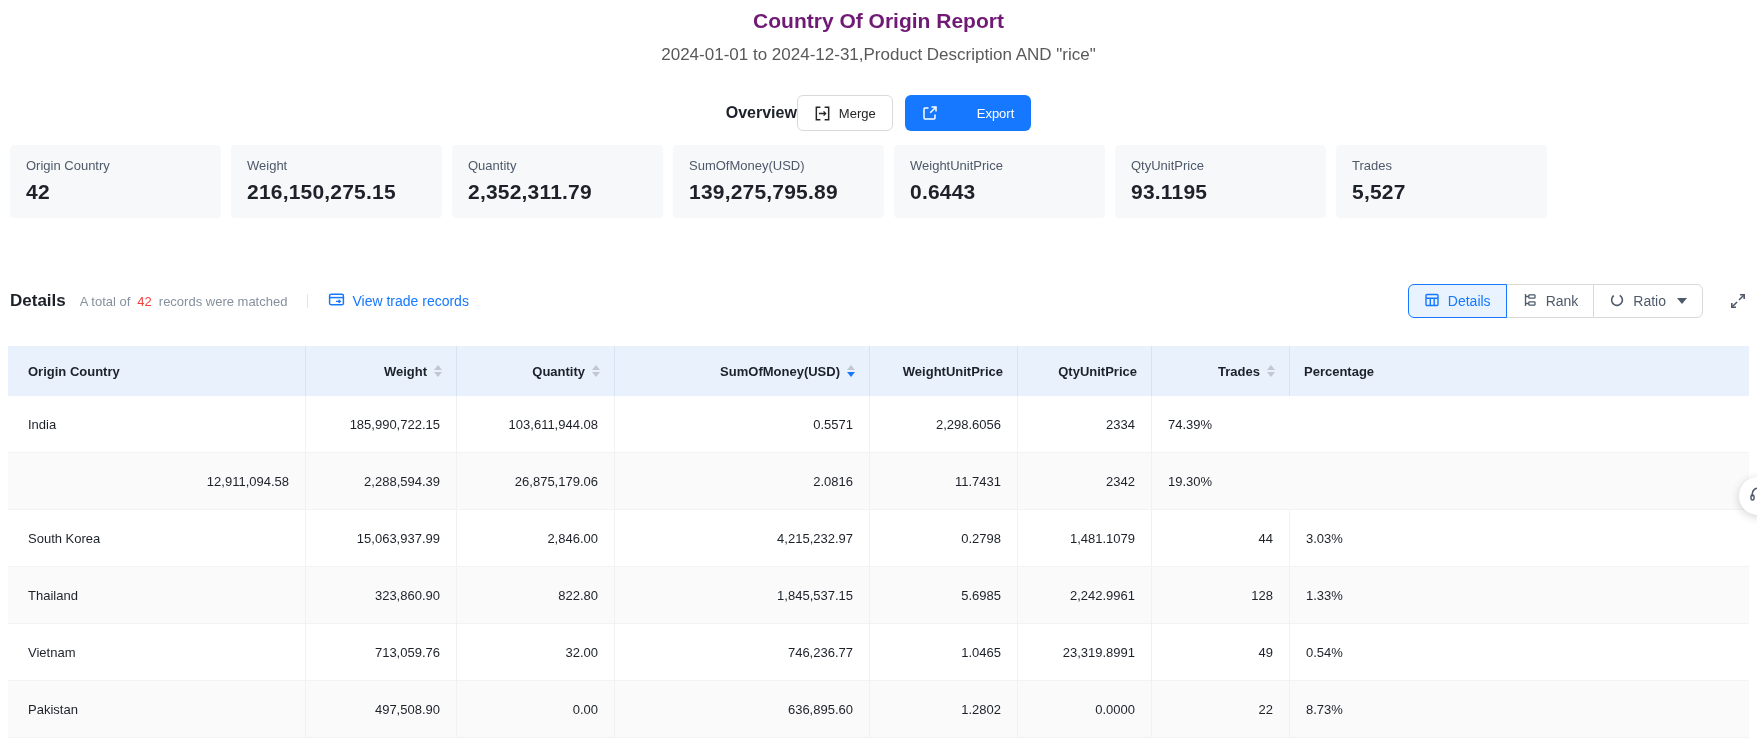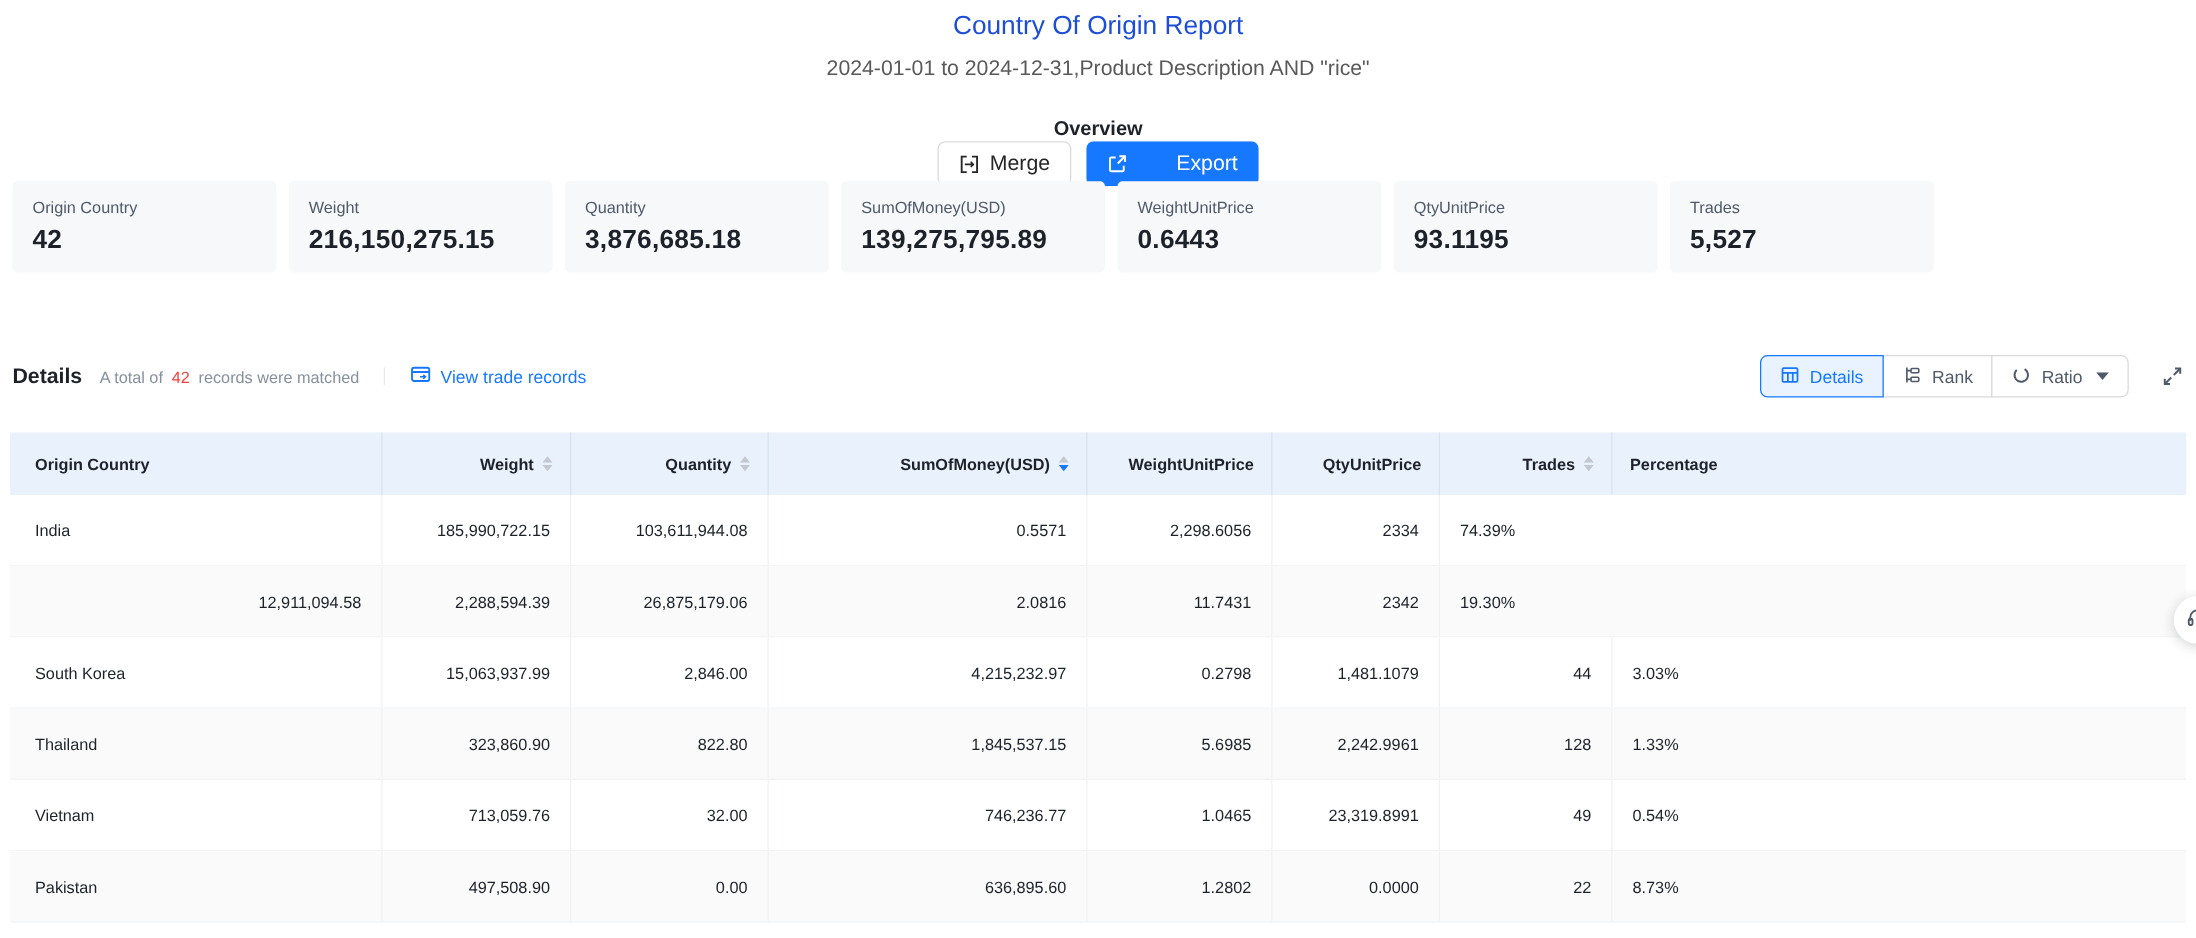--- a/index.html
+++ b/index.html
@@ -1,26 +1,26 @@
 <!DOCTYPE html>
 <html style="--accent: #1678ff; --count-red: #f53f3f; --header-bg: #e9f1fc; --card-bg: #f7f8fa; --stripe-bg: #fafafa;"><head>
 <meta charset="utf-8">
 <style>
   html,body{margin:0;padding:0;background:#fff;}
   body{font-family:"Liberation Sans","DejaVu Sans",sans-serif;}
   .page{width:1757px;height:750px;position:relative;overflow:hidden;background:#fff;}
 
-  .page-title{padding-top:9px;text-align:center;font-size:21px;font-weight:400;color:#1d4ed8;}
+  .page-title{padding-top:9px;text-align:center;font-size:21px;font-weight:700;color:#701a75;}
   .page-subtitle{margin-top:12px;text-align:center;font-size:17px;color:#595959;}
 
-  .overview-row{margin:30px 10px 0;display:flex;justify-content:space-between;align-items:center;height:36px;flex-direction:column;}
+  .overview-row{margin:30px 10px 0;display:flex;justify-content:center;align-items:center;height:36px;}
   .overview-heading{font-size:16px;font-weight:bold;color:#1d2129;}
   .overview-actions{display:flex;gap:12px;}
   .btn{display:inline-flex;align-items:center;gap:8px;height:36px;padding:0 16px;border-radius:6px;
-       font-size:17px;cursor:pointer;border:1px solid transparent;background:#fff;font-family:inherit;}
+       font-size:13px;cursor:pointer;border:1px solid transparent;background:#fff;font-family:inherit;}
   .btn.merge{border-color:#d9d9d9;color:#262626;}
   .btn.export{background:var(--accent,#1678ff);color:#fff;gap:39px;}
   .btn .icon{display:inline-flex;}
 
   .cards{margin:14px 10px 0;display:flex;gap:10px;}
   .card{width:211px;height:73px;background:var(--card-bg,#f7f8fa);border-radius:4px;padding:13px 16px;box-sizing:border-box;}
   .card-label{font-size:13px;color:#4e5969;}
   .card-value{margin-top:7px;font-size:21px;font-weight:bold;color:#1d2129;letter-spacing:.2px;}
 
   .details-row{margin:64px 10px 0;display:flex;align-items:center;height:38px;}
@@ -100,21 +100,21 @@
     <div class="card">
       <div class="card-label">Origin Country</div>
       <div class="card-value">42</div>
     </div>
     <div class="card">
       <div class="card-label">Weight</div>
       <div class="card-value">216,150,275.15</div>
     </div>
     <div class="card">
       <div class="card-label">Quantity</div>
-      <div class="card-value">3,876,685.18</div>
+      <div class="card-value">2,352,311.79</div>
     </div>
     <div class="card">
       <div class="card-label">SumOfMoney(USD)</div>
       <div class="card-value">139,275,795.89</div>
     </div>
     <div class="card">
       <div class="card-label">WeightUnitPrice</div>
       <div class="card-value">0.6443</div>
     </div>
     <div class="card">

